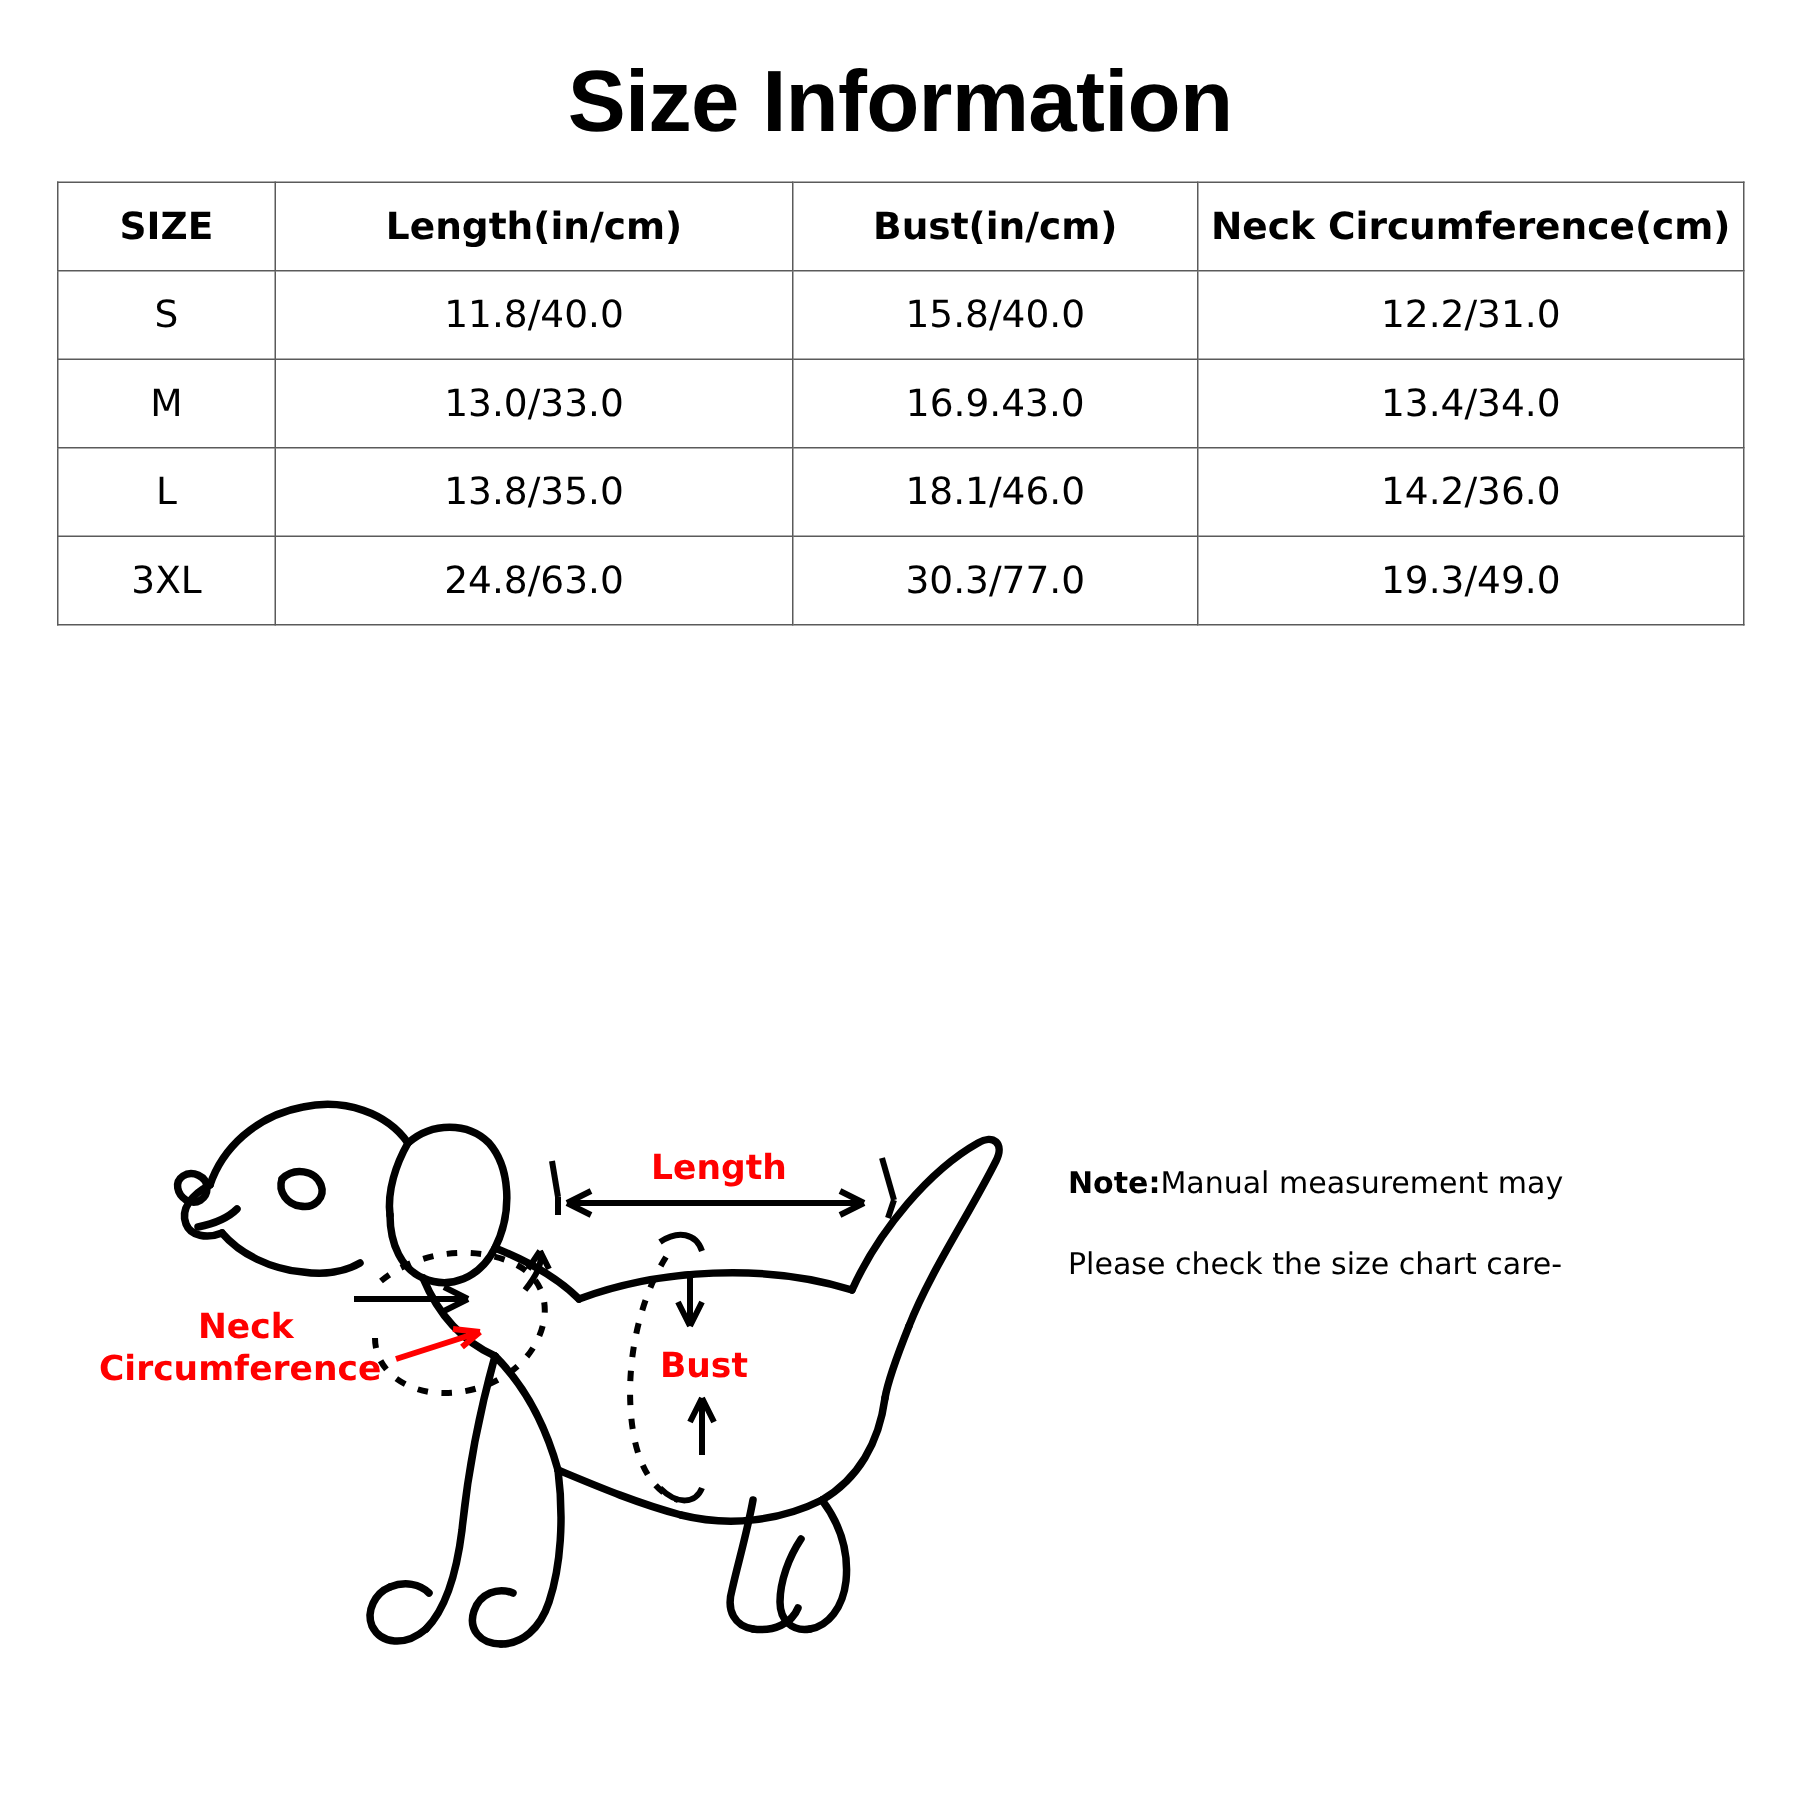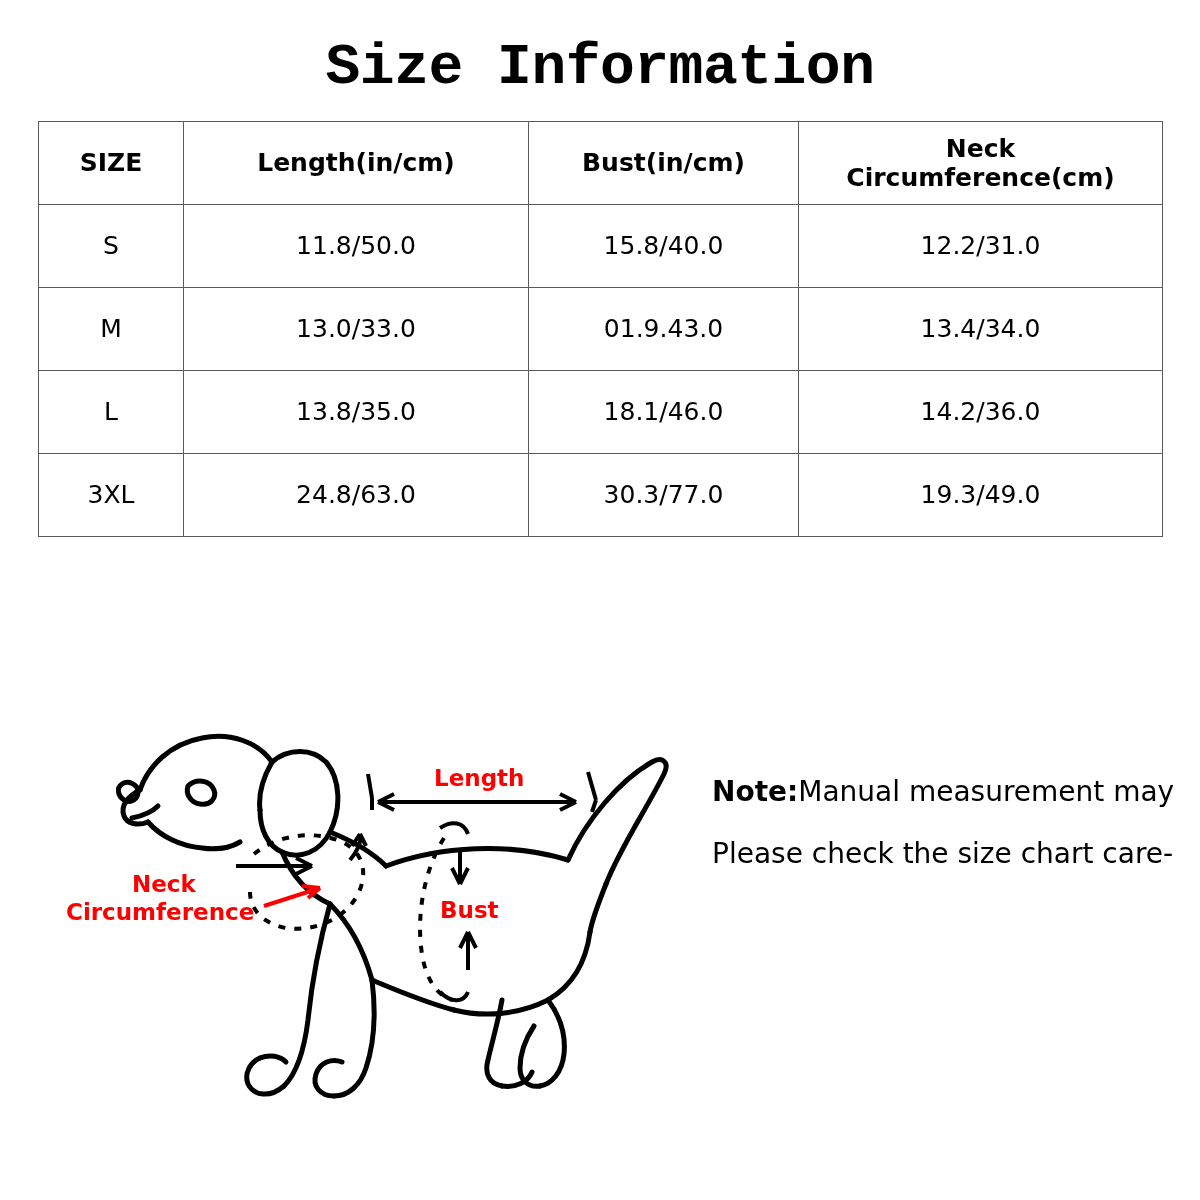--- a/index.html
+++ b/index.html
@@ -16,21 +16,21 @@
     overflow: hidden;
   }
   .page {
     width: 1200px;
     height: 1200px;
     position: relative;
     box-sizing: border-box;
   }
   .title {
     text-align: center;
-    font-family: Liberation Mono, monospace;
+    font-family: Liberation Sans, sans-serif;
     font-weight: bold;
     font-size: 58px;
     letter-spacing: -0.5px;
     margin: 0;
     padding-top: 38px;
     line-height: 1.05;
   }
   .table-wrap {
     margin: 22px 38px 0 38px;
   }
@@ -38,21 +38,21 @@
     border-collapse: collapse;
     width: 1124px;
     table-layout: fixed;
   }
   table.size-table th,
   table.size-table td {
     border: 1px solid #5a5a5a;
     text-align: center;
     font-size: 25px;
     font-family: "DejaVu Sans", sans-serif;
-    padding: 12px;
+    padding: 0;
     height: 58px;
     vertical-align: middle;
     color: #000;
   }
   table.size-table th {
     font-weight: bold;
     font-size: 25px;
   }
   table.size-table td {
     font-weight: normal;
@@ -77,21 +77,21 @@
     height: 460px;
     text-align: right;
   }
   .note-area {
     position: absolute;
     left: 712px;
     top: 108px;
     width: 460px;
   }
   .note-line {
-    font-size: 28px;
+    font-size: 20px;
     font-family: "DejaVu Sans", sans-serif;
     line-height: 1.0;
     margin-bottom: 34px;
     white-space: nowrap;
     color: #000;
   }
   .note-line b { font-weight: bold; }
   .label-red {
     fill: #ff0000;
     font-family: "DejaVu Sans", sans-serif;
@@ -118,28 +118,28 @@
         <tr>
           <th>SIZE</th>
           <th>Length(in/cm)</th>
           <th>Bust(in/cm)</th>
           <th>Neck Circumference(cm)</th>
         </tr>
       </thead>
       <tbody>
         <tr>
           <td>S</td>
-          <td>11.8/50.0</td>
+          <td>11.8/40.0</td>
           <td>15.8/40.0</td>
           <td>12.2/31.0</td>
         </tr>
         <tr>
           <td>M</td>
           <td>13.0/33.0</td>
-          <td>01.9.43.0</td>
+          <td>16.9.43.0</td>
           <td>13.4/34.0</td>
         </tr>
         <tr>
           <td>L</td>
           <td>13.8/35.0</td>
           <td>18.1/46.0</td>
           <td>14.2/36.0</td>
         </tr>
         <tr>
           <td>3XL</td>

